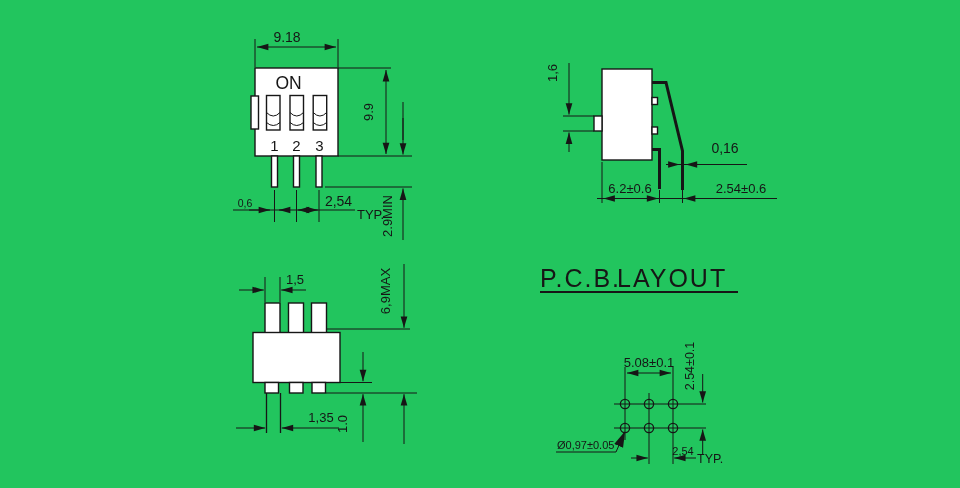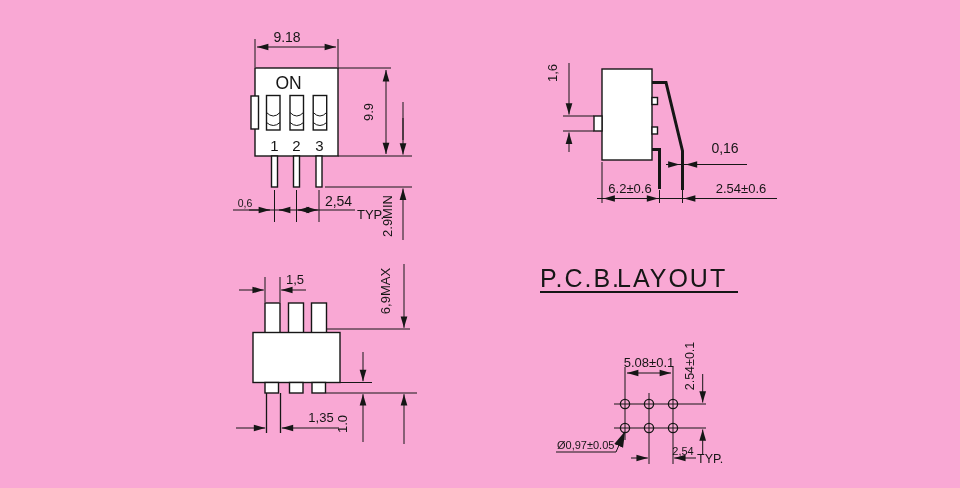--- a/index.html
+++ b/index.html
@@ -1,17 +1,17 @@
 <!DOCTYPE html>
 <html><head>
 <meta charset="utf-8">
 <style>
   html,body { margin:0; padding:0; background:#e8e8e8; }
   #canvas {
-    position:relative; width:960px; height:488px; background:#f9a8d4;
+    position:relative; width:960px; height:488px; background:#22c55e;
     font-family:"Liberation Sans", sans-serif;
   }
   svg text {
     font-family:"Liberation Sans", sans-serif;
     fill:#161616;
   }
   .ln   { stroke:#161616; stroke-width:1.3; fill:none; }
   .dimln{ stroke:#161616; stroke-width:1;   fill:none; }
   .thick{ stroke:#161616; stroke-width:3;   fill:none; }
   .part { fill:#ffffff; stroke:#161616; stroke-width:1.4; }

